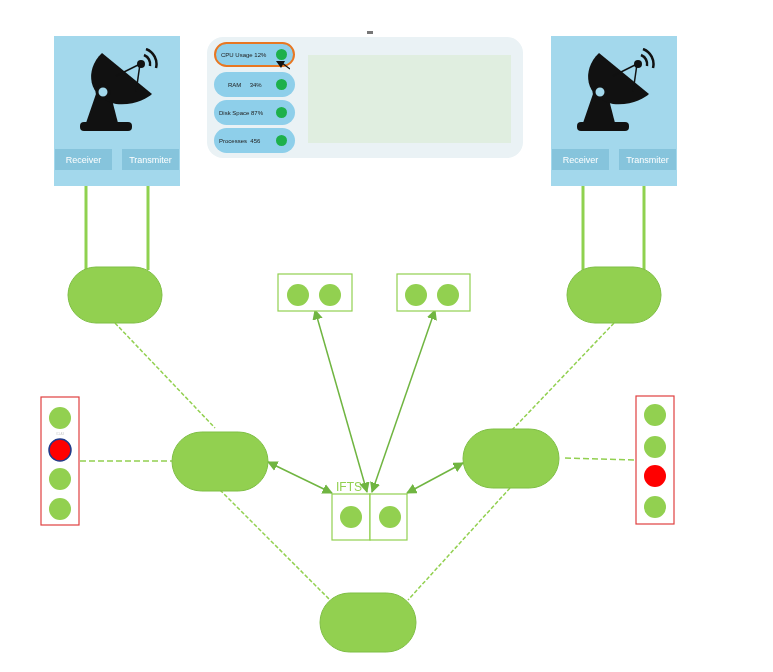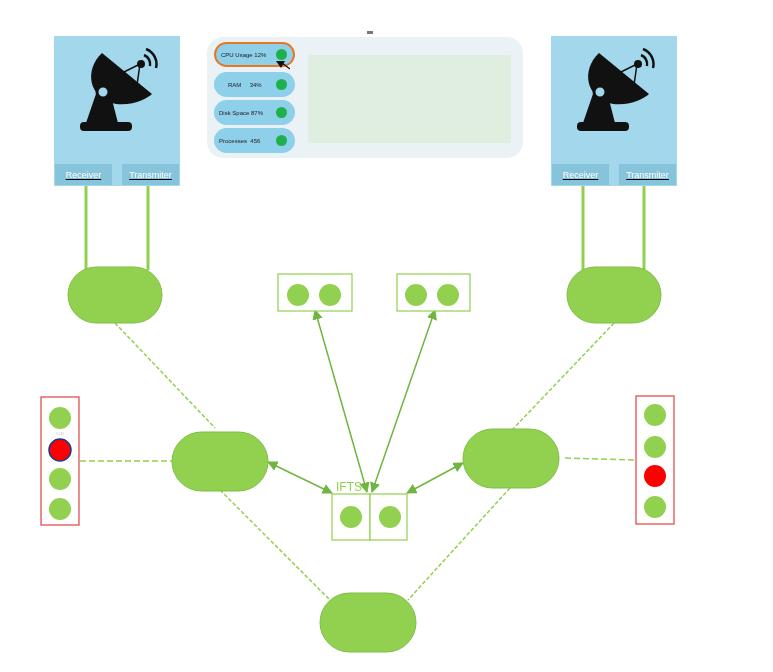--- a/index.html
+++ b/index.html
@@ -1,21 +1,21 @@
 <!DOCTYPE html>
 <html><head>
   <meta charset="utf-8">
   <style>
     html, body { margin: 0; padding: 0; background: #ffffff; }
     body { width: 773px; height: 672px; position: relative; overflow: hidden; font-family: "Liberation Sans", sans-serif; }
     #diagram { position: absolute; left: 0; top: 0; width: 773px; height: 672px; }
 
     .station { position: absolute; width: 126px; height: 150px; background: #a3d8ec; }
     .station .dish { position: absolute; left: 22px; top: 12px; width: 82px; height: 100px; }
-    .station .btn-row { position: absolute; left: 1px; right: 1px; bottom: 1px; height: 21px; display: flex; gap: 10px; text-decoration: underline; }
+    .station .btn-row { position: absolute; left: 1px; right: 1px; bottom: 16px; height: 21px; display: flex; gap: 10px; }
     .station .btn { flex: 1; background: #86c4dc; color: #ffffff; font-size: 9px; display: flex; align-items: center; justify-content: center; cursor: pointer; }
 
     .monitor { position: absolute; left: 207px; top: 37px; width: 316px; height: 121px; background: #eaf2f5; border-radius: 16px; }
     .metric { position: absolute; left: 7px; width: 81px; height: 25px; background: #8ecfea; border-radius: 13px; box-sizing: border-box; font-size: 6px; color: #222; cursor: pointer; }
     .metric.active { border: 2px solid #e87722; }
     .metric .label { position: absolute; left: 5px; top: 50%; transform: translateY(-50%); white-space: nowrap; }
     .metric .dot { position: absolute; right: 8px; top: 50%; width: 11px; height: 11px; margin-top: -5.5px; border-radius: 50%; background: #1db04b; }
     .metric.active .dot { right: 6px; }
     .monitor .pane { position: absolute; left: 101px; top: 18px; width: 203px; height: 88px; background: #e0eee0; }
     .cursor-mark { position: absolute; left: 276px; top: 61px; width: 14px; height: 10px; }

